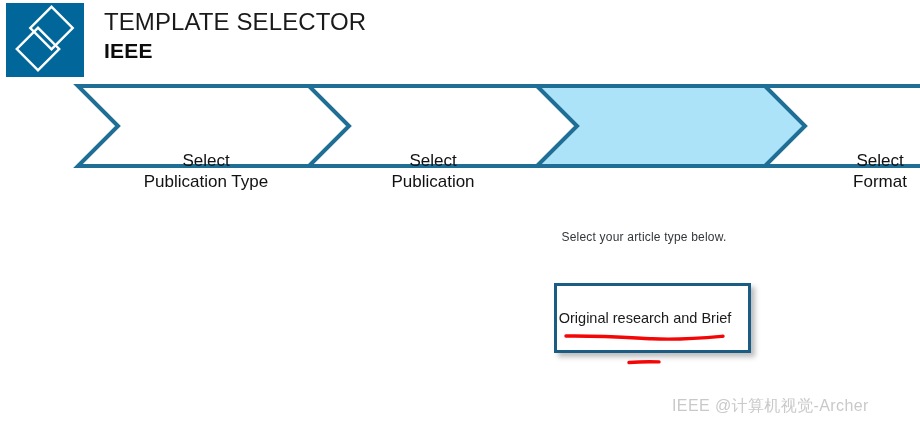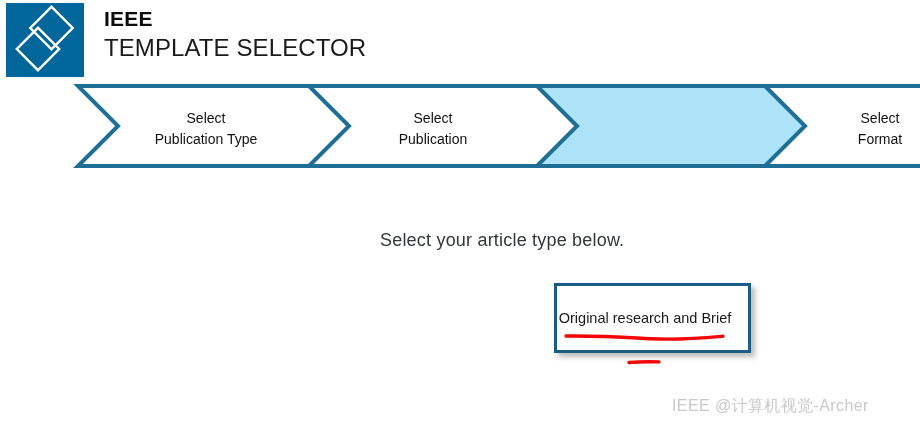--- a/index.html
+++ b/index.html
@@ -64,45 +64,47 @@
     top: 82px;
     width: 920px;
     height: 88px;
   }
   #step-breadcrumb svg {
     display: block;
   }
   .step-label {
     position: absolute;
     text-align: center;
-    font-size: 14px;
+    font-size: 17px;
     color: #111111;
     line-height: 21px;
     white-space: pre-line;
     pointer-events: none;
+    margin-top: 42px;
   }
   #step-label-0 { left: 118px; top: 26px; width: 176px; }
   #step-label-1 { left: 350px; top: 26px; width: 166px; }
   #step-label-2 { left: 575px; top: 26px; width: 170px; }
   #step-label-3 { left: 805px; top: 26px; width: 150px; }
 
   
   #main-content {
     position: absolute;
     left: 0;
     top: 170px;
     width: 920px;
     height: 254px;
   }
   #instruction-text {
     position: absolute;
-    left: 380px;
+    left: 404px;
     top: 60px;
     width: 480px;
-    font-size: 18px;
+    text-align: center;
+    font-size: 12px;
     color: #33373b;
     letter-spacing: .2px;
     white-space: nowrap;
   }
 
   
   #article-type-card {
     position: absolute;
     left: 546px;
     top: 113px;
@@ -155,22 +157,22 @@
   <div id="logo-mark">
     <svg width="78" height="74" viewBox="0 0 78 74" aria-hidden="true">
       <g fill="none" stroke="#ffffff" stroke-width="2.4">
         <rect x="30.5" y="10.0" width="30" height="30" transform="rotate(45 45.5 25.0)"></rect>
         <rect x="17.0" y="31.0" width="30" height="30" transform="rotate(45 32.0 46.0)"></rect>
       </g>
     </svg>
   </div>
 
   <div id="brand-block">
+    <div id="brand-subtitle">TEMPLATE SELECTOR</div>
     <div id="brand-ieee">IEEE</div>
-    <div id="brand-subtitle">TEMPLATE SELECTOR</div>
   </div>
 
 </div>
 
 <div id="step-breadcrumb">
 
   <svg width="920" height="88" viewBox="0 0 920 88" aria-hidden="true">
 
     <g>
       <path d="M 762 4 L 925 4 L 925 84 L 762 84 L 802 44 Z" fill="#ffffff" stroke="#1f6e96" stroke-width="4" stroke-linejoin="miter"></path>

